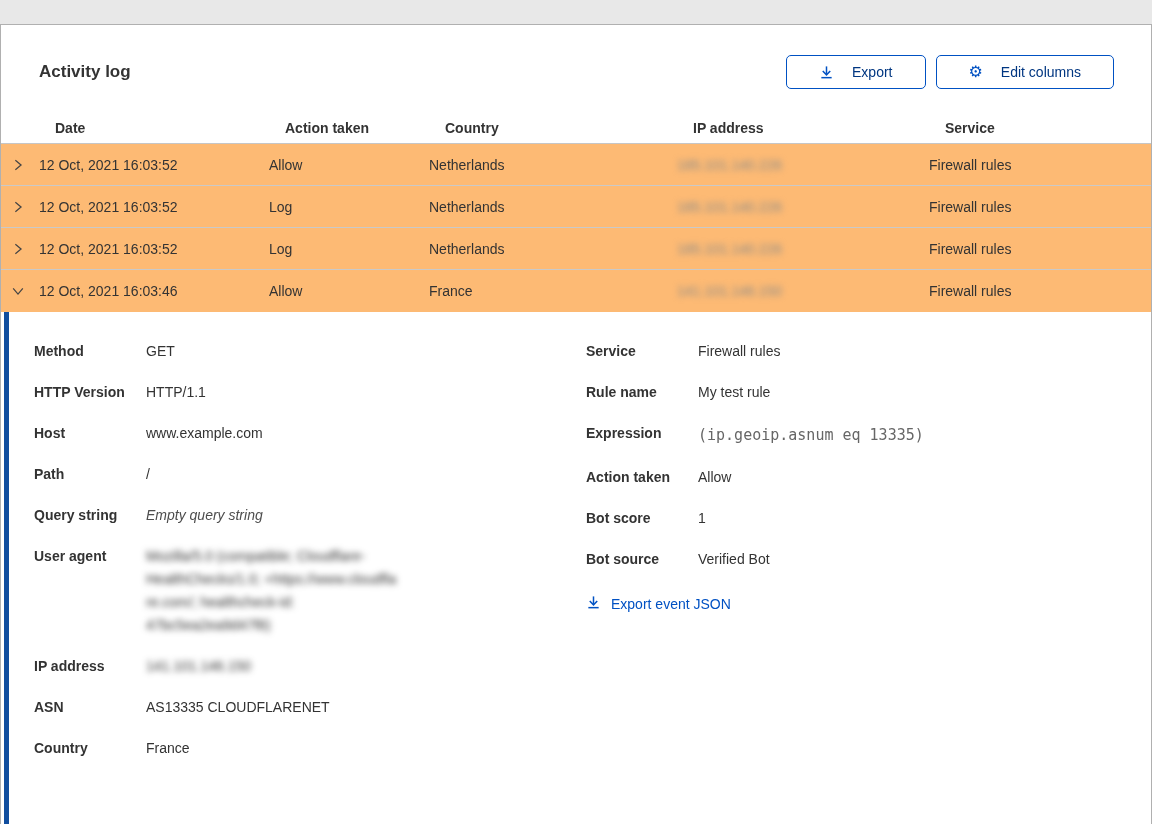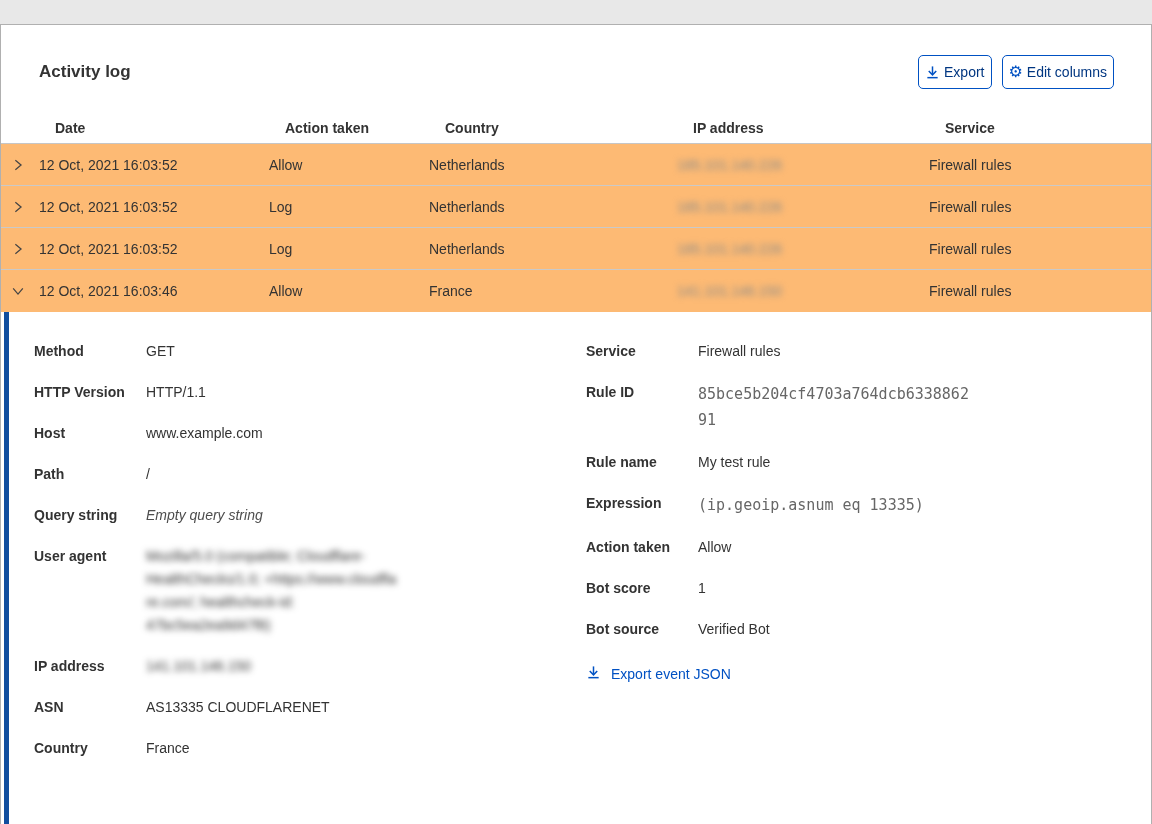--- a/index.html
+++ b/index.html
@@ -16,28 +16,28 @@
   }
   
   .page-header {
     display: flex; justify-content: space-between; align-items: center;
     padding: 30px 37px 0 38px;
     flex: 0 0 auto;
   }
   .page-title { font-size: 17px; font-weight: 700; color: #333; }
   .btn-group { display: flex; gap: 10px; }
   .btn {
-    display: inline-flex; align-items: center; gap: 4px;
+    display: inline-flex; align-items: center; gap: 18px;
     background: #fff;
     border: 1px solid #0051c3;
     border-radius: 5px;
     color: #003681;
     font-size: 14px;
     font-family: "Liberation Sans", sans-serif;
-    padding: 7px 6px;
+    padding: 7px 32px;
     height: 34px;
     cursor: pointer;
   }
   .btn svg { display: block; }
   .gear-glyph { font-size: 16px; line-height: 1; color: #0051c3; }
   
   .grid-row {
     display: grid;
     grid-template-columns: 38px 230px 160px 248px 252px 1fr;
     align-items: center;
@@ -238,24 +238,20 @@
         <span class="field-value">France</span>
       </div>
     </div>
 
     <div class="detail-col-right">
       <div class="field">
         <span class="field-label">Service</span>
         <span class="field-value">Firewall rules</span>
       </div>
       <div class="field">
-        <span class="field-label">Rule ID</span>
-        <span class="field-value mono">85bce5b204cf4703a764dcb633886291</span>
-      </div>
-      <div class="field">
         <span class="field-label">Rule name</span>
         <span class="field-value">My test rule</span>
       </div>
       <div class="field">
         <span class="field-label">Expression</span>
         <span class="field-value mono">(ip.geoip.asnum eq 13335)</span>
       </div>
       <div class="field">
         <span class="field-label">Action taken</span>
         <span class="field-value">Allow</span>

